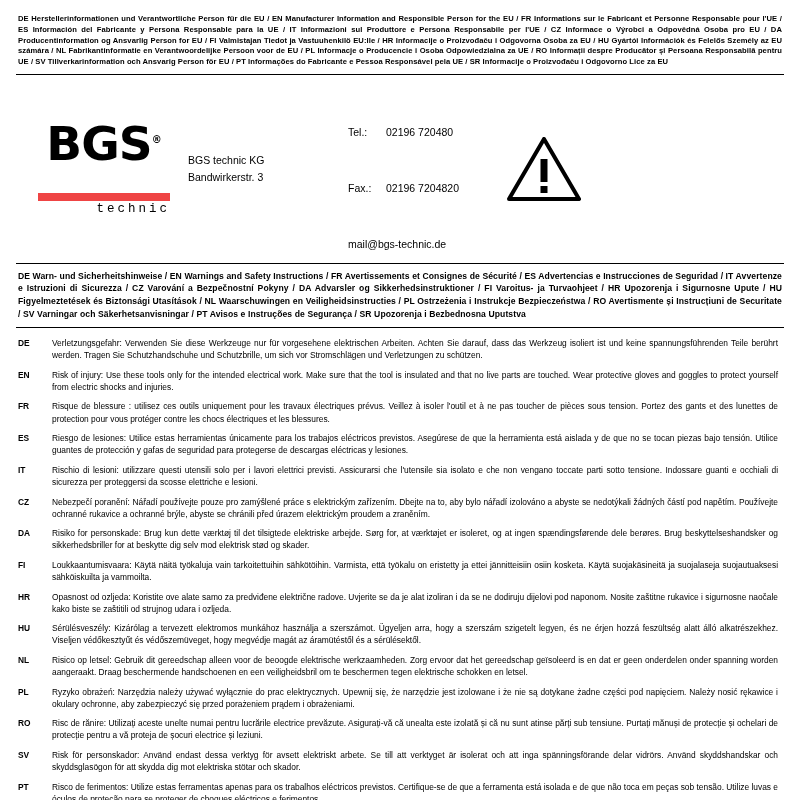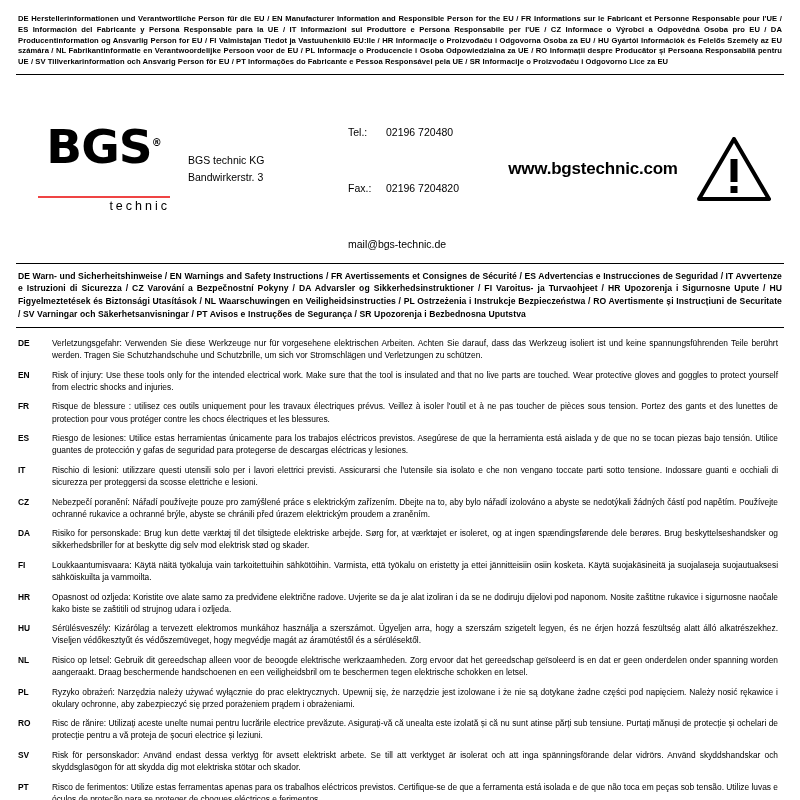--- a/index.html
+++ b/index.html
@@ -64,26 +64,26 @@
   }
   .logo-reg {
     font-size: 10px;
     vertical-align: super;
     font-weight: bold;
     letter-spacing: 0;
   }
   .logo-sub {
     width: 132px;
     margin-top: 2px;
-    border-top: 2px solid #ef4444;
+    border-top: 8px solid #ef4444;
     padding-top: 1px;
     text-align: right;
     font-size: 12.5px;
     letter-spacing: 3px;
-    font-family: Liberation Sans, sans-serif;
+    font-family: Liberation Mono, monospace;
   }
   .addr-cell {
     flex: 0 0 160px;
     font-size: 10.5px;
     line-height: 1.62;
   }
   .contact-cell {
     flex: 0 0 150px;
     font-size: 10.5px;
     line-height: 1.62;
@@ -177,21 +177,20 @@
       </div>
       <div class="contact-row">
         <span class="contact-key">Fax.:</span>
         <span>02196 7204820</span>
       </div>
       <div class="contact-row">
         <span>mail@bgs-technic.de</span>
       </div>
     </div>
 
-    <div class="web-cell">www.bgstechnic.com</div>
 
     <div class="warn-cell">
       <svg class="warn-tri" viewBox="0 0 74 64">
         <polygon points="37,2 72,62 2,62" fill="none" stroke="#000" stroke-width="4" stroke-linejoin="round"></polygon>
         <rect x="33.5" y="22" width="7" height="23" fill="#000"></rect>
         <rect x="33.5" y="49" width="7" height="7" fill="#000"></rect>
       </svg>
     </div>
 
   </div>

